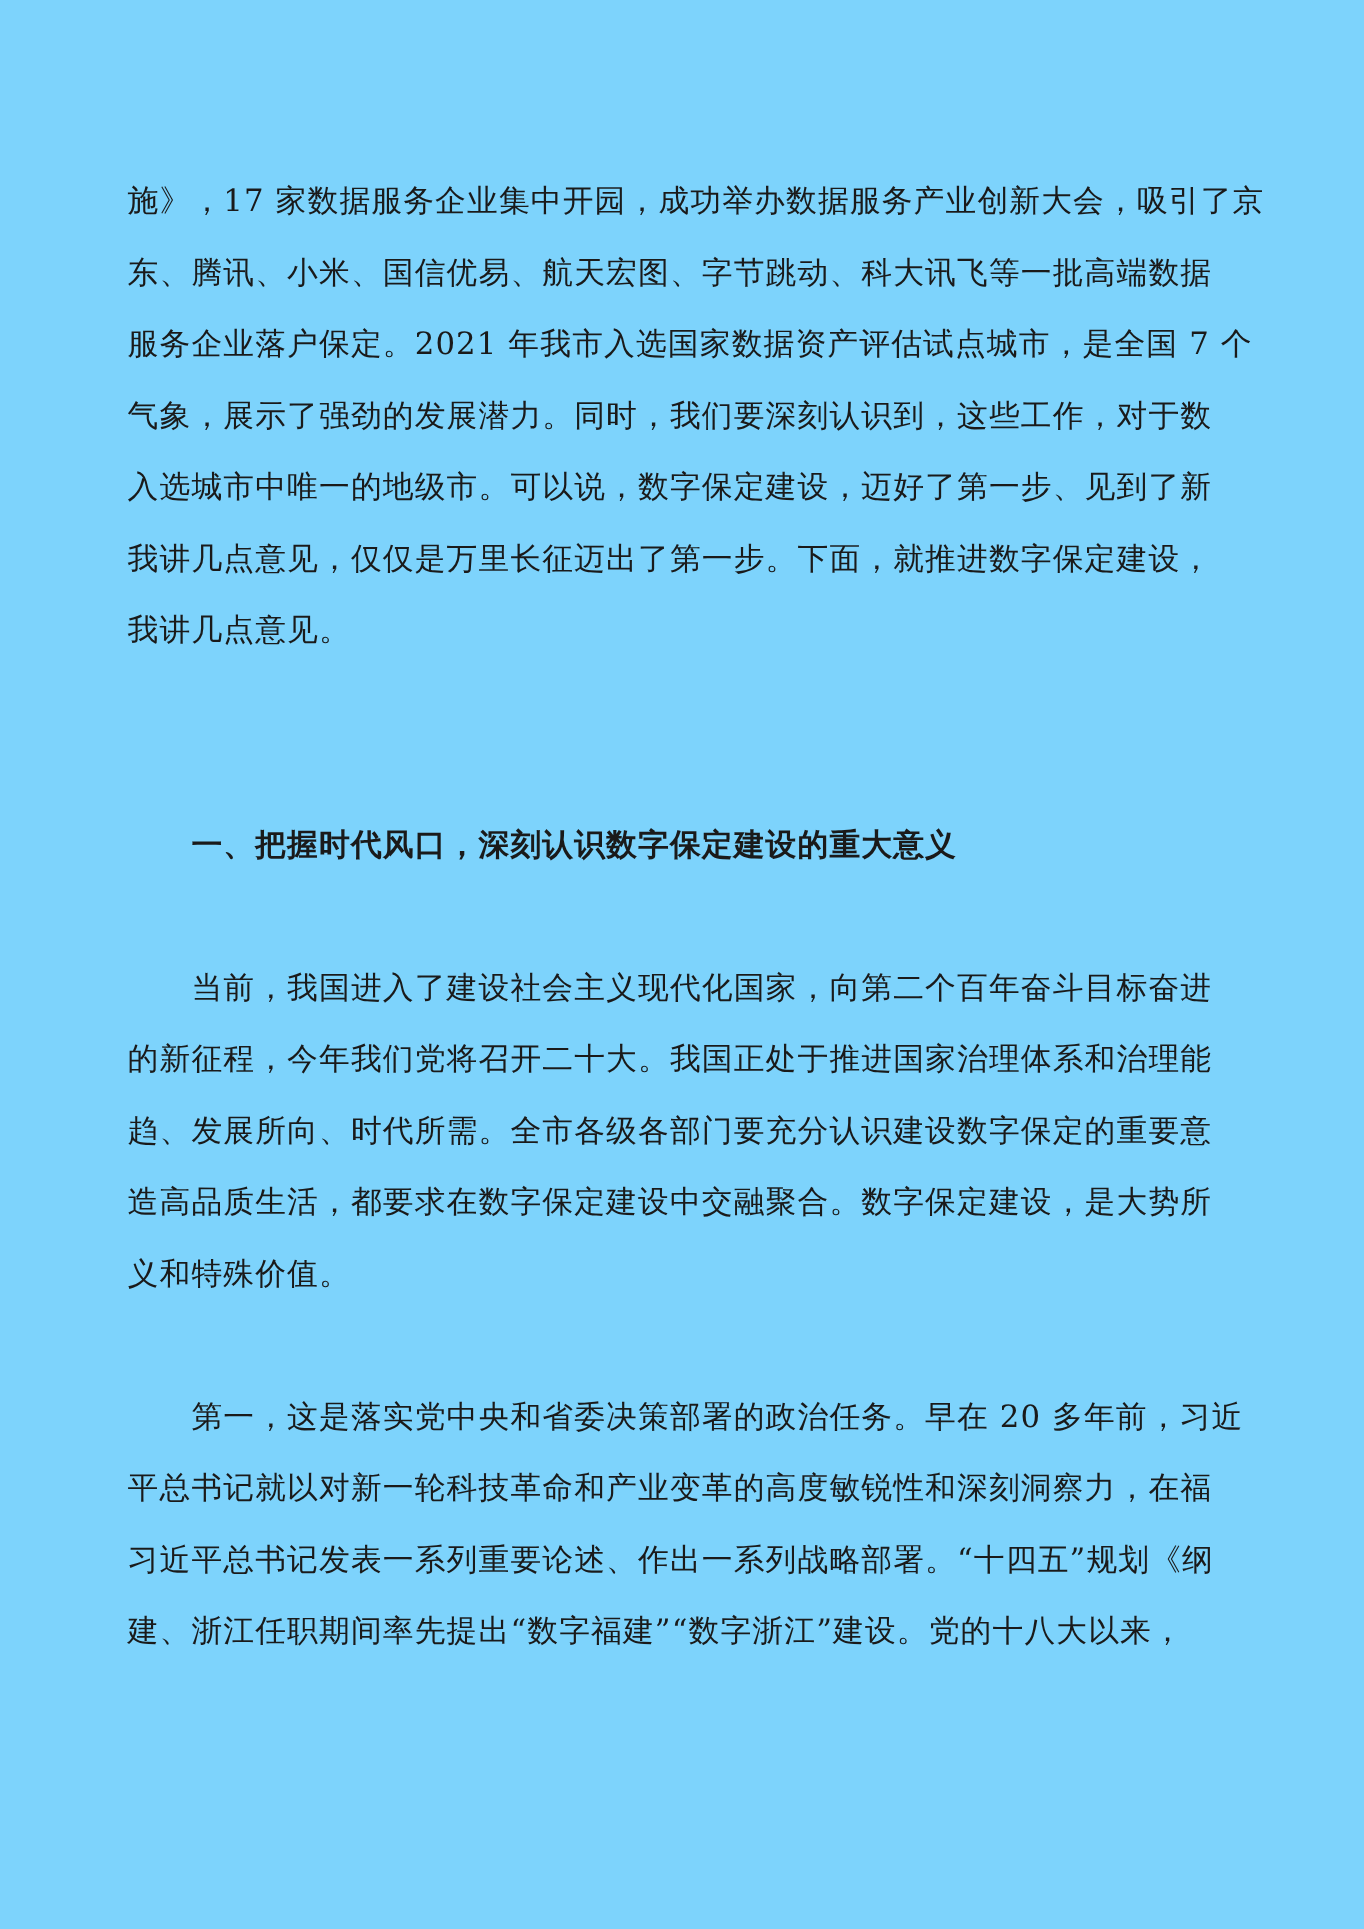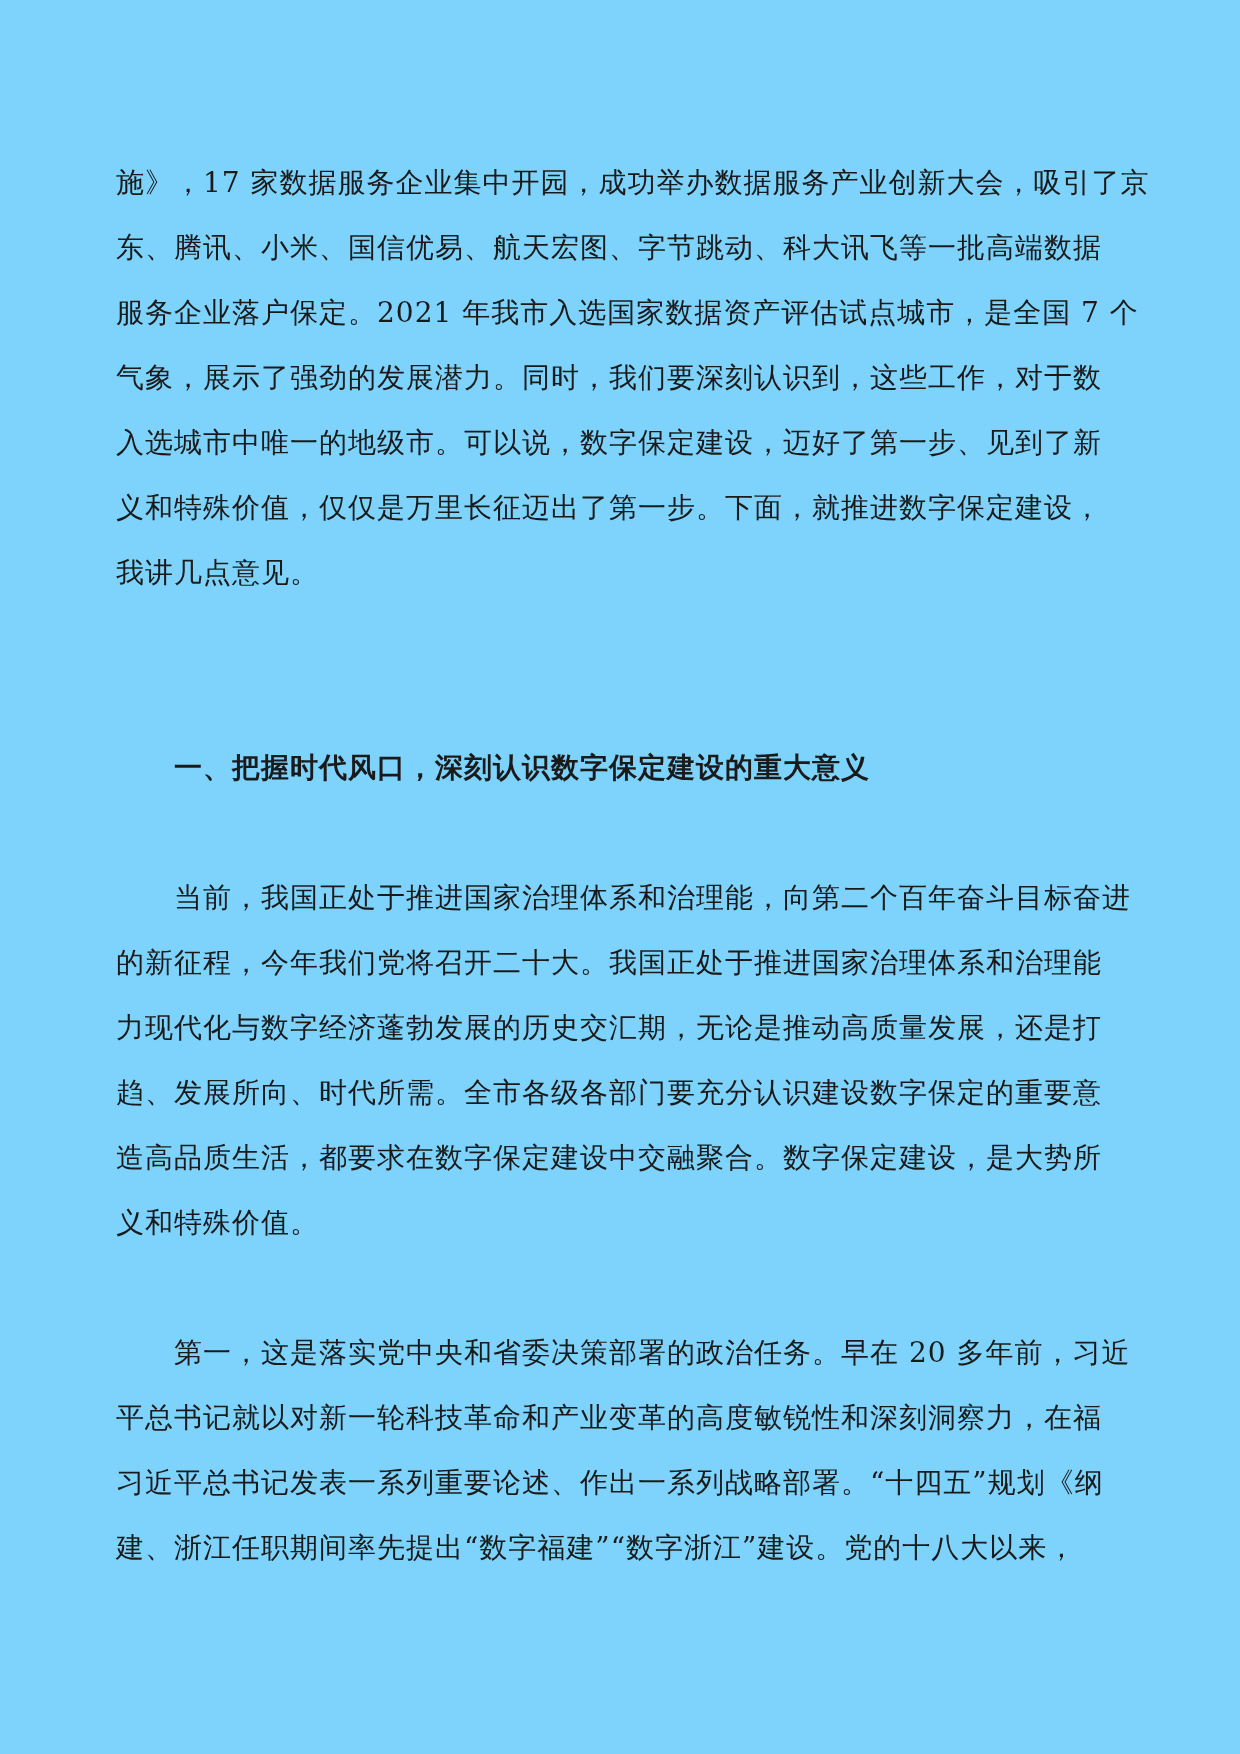--- a/index.html
+++ b/index.html
@@ -48,32 +48,31 @@
 <body>
 
 <div class="page">
   <div class="content" id="doc-content">
       <div class="para">
         <div class="line">施》，17 家数据服务企业集中开园，成功举办数据服务产业创新大会，吸引了京</div>
         <div class="line">东、腾讯、小米、国信优易、航天宏图、字节跳动、科大讯飞等一批高端数据</div>
         <div class="line">服务企业落户保定。2021 年我市入选国家数据资产评估试点城市，是全国 7 个</div>
         <div class="line">气象，展示了强劲的发展潜力。同时，我们要深刻认识到，这些工作，对于数</div>
         <div class="line">入选城市中唯一的地级市。可以说，数字保定建设，迈好了第一步、见到了新</div>
-        <div class="line">义和特殊价值，仅仅是万里长征迈出了第一步。下面，就推进数字保定建设，</div>
+        <div class="line">我讲几点意见，仅仅是万里长征迈出了第一步。下面，就推进数字保定建设，</div>
         <div class="line">我讲几点意见。</div>
       </div>
       <div class="spacer" style="height: 130px;"></div>
       <div class="para heading">
         <div class="line indent">一、把握时代风口，深刻认识数字保定建设的重大意义</div>
       </div>
       <div class="spacer" style="height: 65px;"></div>
       <div class="para">
-        <div class="line indent">当前，我国正处于推进国家治理体系和治理能，向第二个百年奋斗目标奋进</div>
+        <div class="line indent">当前，我国进入了建设社会主义现代化国家，向第二个百年奋斗目标奋进</div>
         <div class="line">的新征程，今年我们党将召开二十大。我国正处于推进国家治理体系和治理能</div>
-        <div class="line">力现代化与数字经济蓬勃发展的历史交汇期，无论是推动高质量发展，还是打</div>
         <div class="line">趋、发展所向、时代所需。全市各级各部门要充分认识建设数字保定的重要意</div>
         <div class="line">造高品质生活，都要求在数字保定建设中交融聚合。数字保定建设，是大势所</div>
         <div class="line">义和特殊价值。</div>
       </div>
       <div class="spacer" style="height: 65px;"></div>
       <div class="para">
         <div class="line indent">第一，这是落实党中央和省委决策部署的政治任务。早在 20 多年前，习近</div>
         <div class="line">平总书记就以对新一轮科技革命和产业变革的高度敏锐性和深刻洞察力，在福</div>
         <div class="line">习近平总书记发表一系列重要论述、作出一系列战略部署。“十四五”规划《纲</div>
         <div class="line">建、浙江任职期间率先提出“数字福建”“数字浙江”建设。党的十八大以来，</div>

